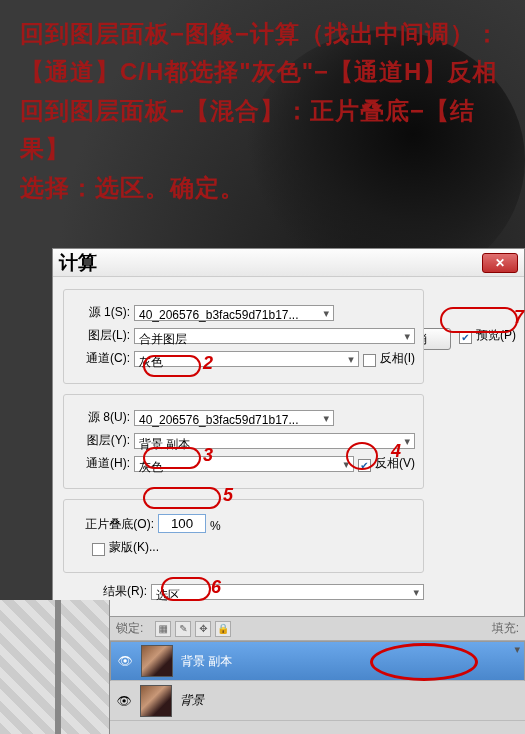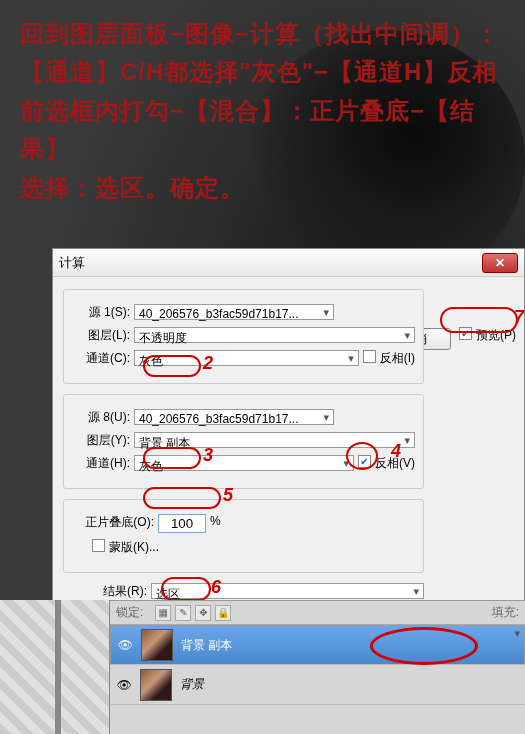--- a/index.html
+++ b/index.html
@@ -2,37 +2,37 @@
 <html><head>
 <meta charset="utf-8">
 <style>
 * { margin: 0; padding: 0; box-sizing: border-box; font-family: "Microsoft YaHei", SimSun, sans-serif; }
 body { width: 525px; height: 734px; background: #3a3a3a; position: relative; overflow: hidden; }
 .bg-photo { position: absolute; inset: 0; background: radial-gradient(ellipse at 70% 40%, #1a1a1a 0%, #2a2a2a 30%, #3a3a3a 60%); }
 .bg-photo::before { content:""; position:absolute; right:0; top:30px; width:280px; height:260px; background: radial-gradient(ellipse at 60% 40%, #0a0a0a 0%, #1a1a1a 40%, transparent 70%); border-radius:50%; }
 .instructions { position: absolute; top: 15px; left: 20px; right: 20px; color: #a01818; font-size: 24px; font-weight: bold; line-height: 1.6; letter-spacing: 1px; }
 .dialog { position: absolute; top: 248px; left: 52px; right: 0; background: #f0f0f0; border: 1px solid #888; }
 .dlg-title { background: linear-gradient(#fdfdfd,#e8e8e8); height: 28px; display:flex; align-items:center; padding: 0 6px; border-bottom:1px solid #ccc; }
-.dlg-title-text { font-size: 13px; flex:1; }
+.dlg-title-text { font-size: 19px; flex:1;font-weight:bold; }
 .close-btn { width: 36px; height: 20px; background: linear-gradient(#e07070,#c03030); border:1px solid #800; border-radius:3px; color:#fff; display:flex; align-items:center; justify-content:center; font-weight:bold; font-size:12px; }
 .body { padding: 12px 10px 18px 10px; font-size: 12px; position:relative; }
 .group { border: 1px solid #ccc; border-radius: 3px; padding: 8px 8px 10px 8px; margin-bottom: 10px; position: relative; background:#f0f0f0; }
-.row { display: flex; align-items: flex-start; margin: 6px 0; gap: 4px; }
+.row { display: flex; align-items: flex-end; margin: 6px 0; gap: 4px; }
 .lbl { text-align: right; width: 58px; }
 .sel { flex:1; border:1px solid #999; background:#fff; padding: 2px 18px 2px 4px; height:16px; position:relative; }
 .sel::after { content:"▾"; position:absolute; right:4px; top:1px; font-size:11px; color:#555; }
 .sel-narrow { flex:0 0 128px; }
 .chk { width:13px; height:13px; border:1px solid #888; background:#fff; display:inline-flex; align-items:center; justify-content:center; font-size:10px; color:#1a5fab; }
 .num-input { width:48px; border:1px solid #7aa7d8; background:#fff; padding:1px 3px; color:#000; text-align:center; }
 .side-btns { position:absolute; right: 8px; top: 46px; display:flex; flex-direction:row; gap:8px; align-items:flex-end; }
 .btn { width:72px; height:22px; border:1px solid #888; border-radius:3px; background:linear-gradient(#fdfdfd,#e5e5e5); display:flex; align-items:center; justify-content:center; font-size:12px; }
 .btn.primary { border:1px solid #6a9edc; box-shadow: 0 0 0 2px #cde3fb inset; }
 .mark { position:absolute; border:2.5px solid #d00000; border-radius:50%; pointer-events:none; }
 .mark-num { position:absolute; color:#d00000; font-weight:bold; font-size:18px; font-style:italic; }
-.layers-panel { position:absolute; bottom:0; left:110px; right:0; height:134px; background:#d6d6d6; border-top:1px solid #999; font-size:12px; }
+.layers-panel { position:absolute; bottom:0; left:110px; right:0; height:118px; background:#d6d6d6; border-top:1px solid #999; font-size:12px; }
 .lp-top { height:24px; display:flex; align-items:center; border-bottom:1px solid #aaa; padding:0 6px; gap:8px; color:#666; }
 .lp-lock { font-size:12px; }
 .lp-icons { display:flex; gap:4px; margin-left:4px; }
 .lp-ico { width:16px; height:16px; border:1px solid #aaa; background:#e8e8e8; display:flex; align-items:center; justify-content:center; font-size:10px; }
 .lp-row { height:40px; display:flex; align-items:center; border-bottom:1px solid #bbb; padding:0 6px; gap:8px; }
 .lp-row.sel { background: linear-gradient(#6aa7ea,#4a87cc); color:#fff; }
 .eye { width:16px; height:16px; display:flex; align-items:center; justify-content:center; }
 .thumb { width:32px; height:32px; border:1px solid #555; background: linear-gradient(135deg,#8a5a3a 0%, #c89878 40%, #301818 70%); }
 .lname { font-size:12px; }
 .left-gray { position:absolute; left:0; bottom:0; width:110px; height:134px; background: repeating-linear-gradient(45deg,#ccc 0 8px,#e0e0e0 8px 16px); border-right:1px solid #888; }
@@ -40,21 +40,21 @@
 .circ-red { position:absolute; border:3px solid #d00000; border-radius:50% / 50%; pointer-events:none; }
 </style>
 </head>
 <body>
 
 <div class="bg-photo"></div>
 
 <div class="instructions">
   <div>回到图层面板−图像−计算（找出中间调）：</div>
   <div>【通道】C/H都选择"灰色"−【通道H】反相</div>
-  <div>前选框内打勾−【混合】：正片叠底−【结果】</div>
+  <div>回到图层面板−【混合】：正片叠底−【结果】</div>
   <div>选择：选区。确定。</div>
 </div>
 
 <div class="dialog">
   <div class="dlg-title">
     <span class="dlg-title-text">计算</span>
     <span class="close-btn">✕</span>
   </div>
   <div class="body">
 
@@ -67,21 +67,21 @@
       </div>
     </div>
 
     <div class="group" style="margin-right:90px">
       <div class="row">
         <span class="lbl">源 1(S):</span>
         <span class="sel" style="flex:0 0 200px"><span>40_206576_b3fac59d71b17...</span></span>
       </div>
       <div class="row">
         <span class="lbl">图层(L):</span>
-        <span class="sel"><span>不透明度</span></span>
+        <span class="sel"><span>合并图层</span></span>
       </div>
       <div class="row">
         <span class="lbl">通道(C):</span>
         <span class="sel"><span>灰色</span></span>
         <span class="chk"></span>
         <span>反相(I)</span>
       </div>
     </div>
 
     <div class="group" style="margin-right:90px">

